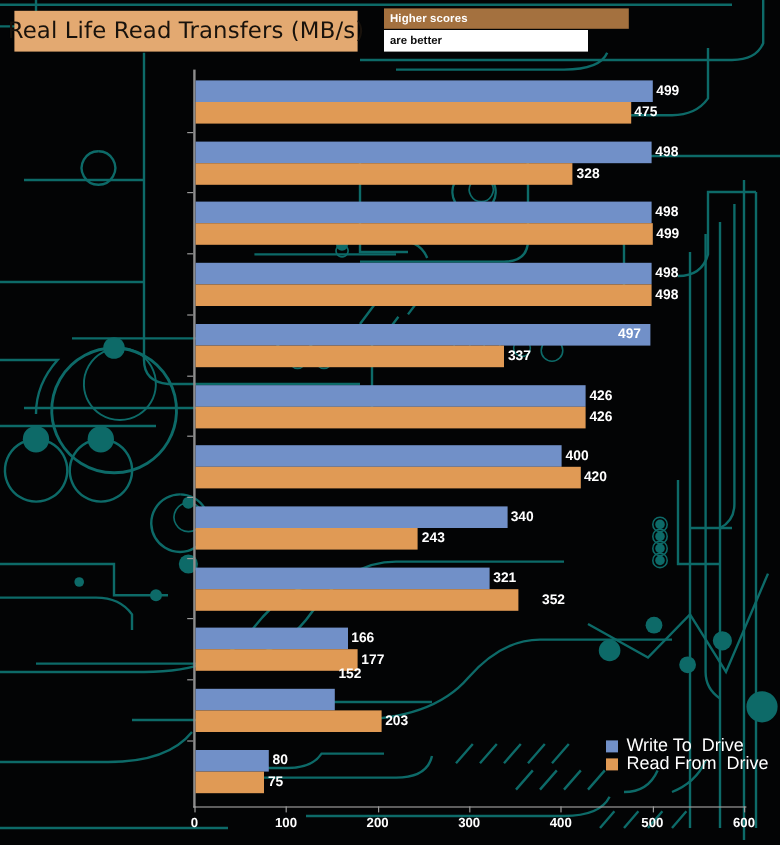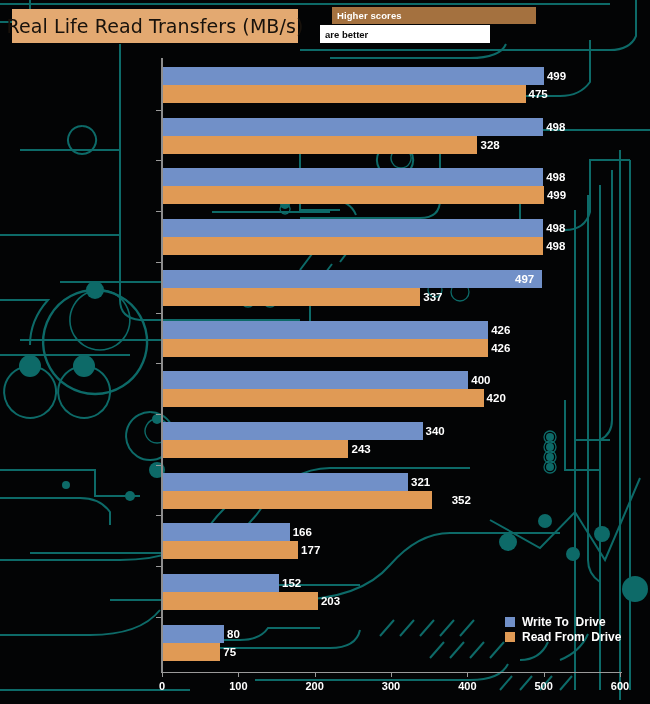--- a/index.html
+++ b/index.html
@@ -42,21 +42,20 @@
     white-space: nowrap;
     font-family: "DejaVu Sans", sans-serif;
   }
   .note-hdr {
     position: absolute;
     left: 320px; top: 7px;
     width: 204px; height: 17px;
     background: #a4713f;
     display: flex; align-items: center;
     z-index: 6;
-    margin-left: 12px;
   }
   .note-hdr span {
     color: #ffffff; font-size: 9.5px; font-weight: bold;
     padding-left: 5px; letter-spacing: .1px;
   }
   .note-body {
     position: absolute;
     left: 320px; top: 25px;
     width: 170px; height: 18px;
     background: #ffffff;
@@ -135,21 +134,21 @@
     position: absolute;
     left: 505px; top: 615px;
     z-index: 7;
   }
   .legend-row {
     display: flex; align-items: center;
     height: 13px;
     margin-bottom: 2px;
   }
   .legend-swatch { width: 10px; height: 10px; margin-right: 7px; flex: none; }
-  .legend-text { font-size: 12px; font-weight: bold; color: #ffffff; white-space: pre; }
+  .legend-text { font-size: 15px; font-weight: normal; color: #ffffff; white-space: pre; }
 </style>
 </head>
 <body>
 
 <div id="root">
 
   <svg id="circuit" viewBox="0 0 650 704" xmlns="http://www.w3.org/2000/svg">
     <g fill="none" stroke="#0d6a68" stroke-width="2">
       <path d="M0,4 H610"></path>
       <path d="M0,22 H20 A10,10 0 0 0 30,12 V0"></path>
@@ -313,21 +312,21 @@
       <div class="bar-value" style="left: 411.03px; top: 472.6px;">321</div>
       <div class="bar read" style="left: 163px; top: 490.6px; width: 268.693px; background: rgb(224, 154, 85);"></div>
       <div class="bar-value" style="left: 434.693px; top: 490.6px; margin-left: 17px;">352</div>
       <div class="tick" style="top: 515.3px;"></div>
       <div class="bar write" style="left: 163px; top: 523.3px; width: 126.713px; background: rgb(113, 144, 200);"></div>
       <div class="bar-value" style="left: 292.713px; top: 523.3px;">166</div>
       <div class="bar read" style="left: 163px; top: 541.3px; width: 135.11px; background: rgb(224, 154, 85);"></div>
       <div class="bar-value" style="left: 301.11px; top: 541.3px;">177</div>
       <div class="tick" style="top: 566px;"></div>
       <div class="bar write" style="left: 163px; top: 574px; width: 116.027px; background: rgb(113, 144, 200);"></div>
-      <div class="bar-value" style="left: 282.027px; top: 574px;">152</div>
+      <div class="bar-value" style="left: 282.027px; top: 553px;">152</div>
       <div class="bar read" style="left: 163px; top: 592px; width: 154.957px; background: rgb(224, 154, 85);"></div>
       <div class="bar-value" style="left: 320.957px; top: 592px;">203</div>
       <div class="tick" style="top: 616.7px;"></div>
       <div class="bar write" style="left: 163px; top: 624.7px; width: 61.0667px; background: rgb(113, 144, 200);"></div>
       <div class="bar-value" style="left: 227.067px; top: 624.7px;">80</div>
       <div class="bar read" style="left: 163px; top: 642.7px; width: 57.25px; background: rgb(224, 154, 85);"></div>
       <div class="bar-value" style="left: 223.25px; top: 642.7px;">75</div>
     </div>
 
   <div class="legend">

